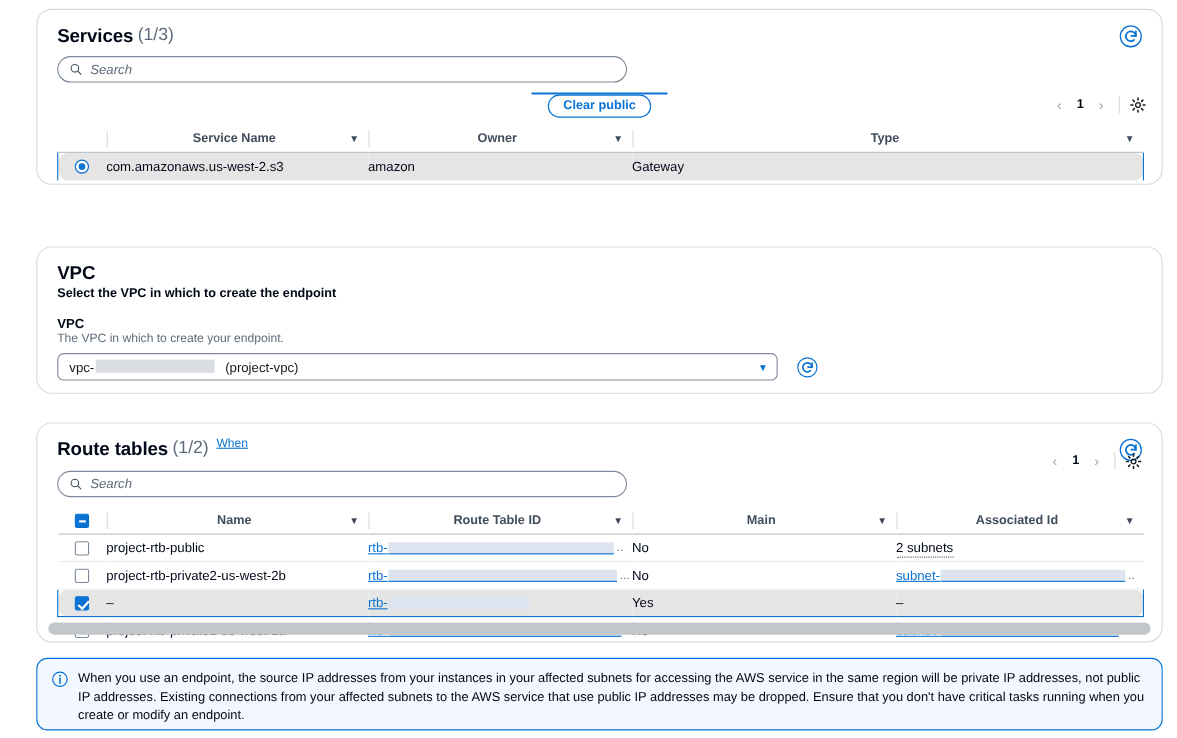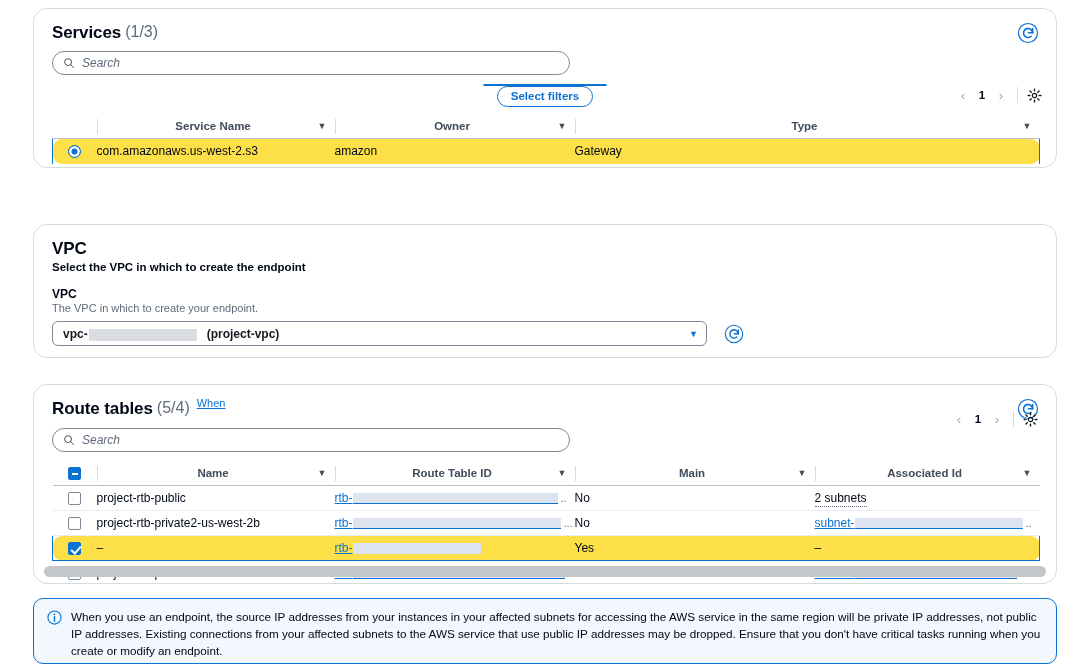--- a/index.html
+++ b/index.html
@@ -169,21 +169,21 @@
   .cbox.ind {
     background: #0972d3; border-color: #0972d3; position: relative;
   }
   .cbox.ind::after {
     content:""; position:absolute; left: 2.5px; top: 5px;
     width: 6px; height: 2px; background: #fff;
   }
 
   
   tr.selected td {
-    background: #fde047;
+    background: #e5e5e5;
     border-top: 1px solid #0972d3;
     border-bottom: 1px solid #0972d3;
   }
   tr.selected td:first-child {
     border-left: 1px solid #0972d3;
     border-top-left-radius: 9px; border-bottom-left-radius: 9px;
   }
   tr.selected td:last-child {
     border-right: 1px solid #0972d3;
     border-top-right-radius: 9px; border-bottom-right-radius: 9px;
@@ -202,21 +202,21 @@
   .vpc-desc {
     font-size: 11px; color: #5f6b7a; margin: 1px 18px 0 18px;
   }
   .vpc-row { display:flex; align-items:center; margin: 7px 18px 0 18px; }
   .vpc-select {
     width: 655px; height: 25px;
     border: 1px solid #7d8998; border-radius: 6px;
     background: #fff; display:flex; align-items:center;
     padding: 0 8px 0 10px; font-size: 12px; cursor: pointer;
   }
-  .vpc-val { flex: 1 1 auto; display:flex; align-items:flex-end;font-weight:bold; }
+  .vpc-val { flex: 1 1 auto; display:flex; align-items:flex-start; }
   .caret { color: #0972d3; font-size: 9px; }
   .vpc-refresh { margin-left: 16px; cursor: pointer; display:flex; }
 
   
   .redact {
     display: inline-block; height: 12px;
     background: #d9dde2; vertical-align: middle;
   }
   .redact-blue {
     display: inline-block; height: 11px;
@@ -281,21 +281,21 @@
     <div class="filter-row">
       <span class="token">
         <span class="token-label">Type = Gateway</span>
         <span class="token-x">
           <svg width="10" height="10" viewBox="0 0 12 12">
             <path d="M1.5 1.5 L10.5 10.5 M10.5 1.5 L1.5 10.5" stroke="#000716" stroke-width="1.3" stroke-linecap="round"></path>
           </svg>
         </span>
       </span>
       <span class="tok-div"></span>
-      <span class="clear-filters">Select filters</span>
+      <span class="clear-filters">Clear public</span>
 
       <span class="pager">
         <span class="pg-arrow">‹</span>
         <span class="pg-num">1</span>
         <span class="pg-arrow">›</span>
         <span class="pg-div"></span>
         <span class="gear">
           <svg width="15" height="15" viewBox="0 0 16 16" fill="none">
             <circle cx="8" cy="8" r="2.3" stroke="#16191f" stroke-width="1.3"></circle>
             <path d="M8 1.2v1.8M8 13v1.8M1.2 8h1.8M13 8h1.8M3.2 3.2l1.3 1.3M11.5 11.5l1.3 1.3M12.8 3.2l-1.3 1.3M4.5 11.5l-1.3 1.3" stroke="#16191f" stroke-width="1.5" stroke-linecap="round"></path>
@@ -375,21 +375,21 @@
           <path d="M16.6 7.6v4.1h-4.1" stroke="#0972d3" stroke-width="1.6" stroke-linecap="round" stroke-linejoin="round"></path>
         </svg>
       </span>
     </div>
   </div>
 
   <div class="card" id="routes-card">
 
     <div class="card-head">
       <span class="card-title">Route tables</span>
-      <span class="card-count">(5/4)</span>
+      <span class="card-count">(1/2)</span>
       <span class="info-link">When</span>
 
       <span class="refresh-btn">
         <svg width="24" height="24" viewBox="0 0 24 24" fill="none">
           <circle cx="12" cy="12" r="9.5" stroke="#0972d3" stroke-width="1.2"></circle>
           <path d="M16.5 12a4.5 4.5 0 1 0-1.4 3.25" stroke="#0972d3" stroke-width="1.6" stroke-linecap="round"></path>
           <path d="M16.6 7.6v4.1h-4.1" stroke="#0972d3" stroke-width="1.6" stroke-linecap="round" stroke-linejoin="round"></path>
         </svg>
       </span>
     </div>

